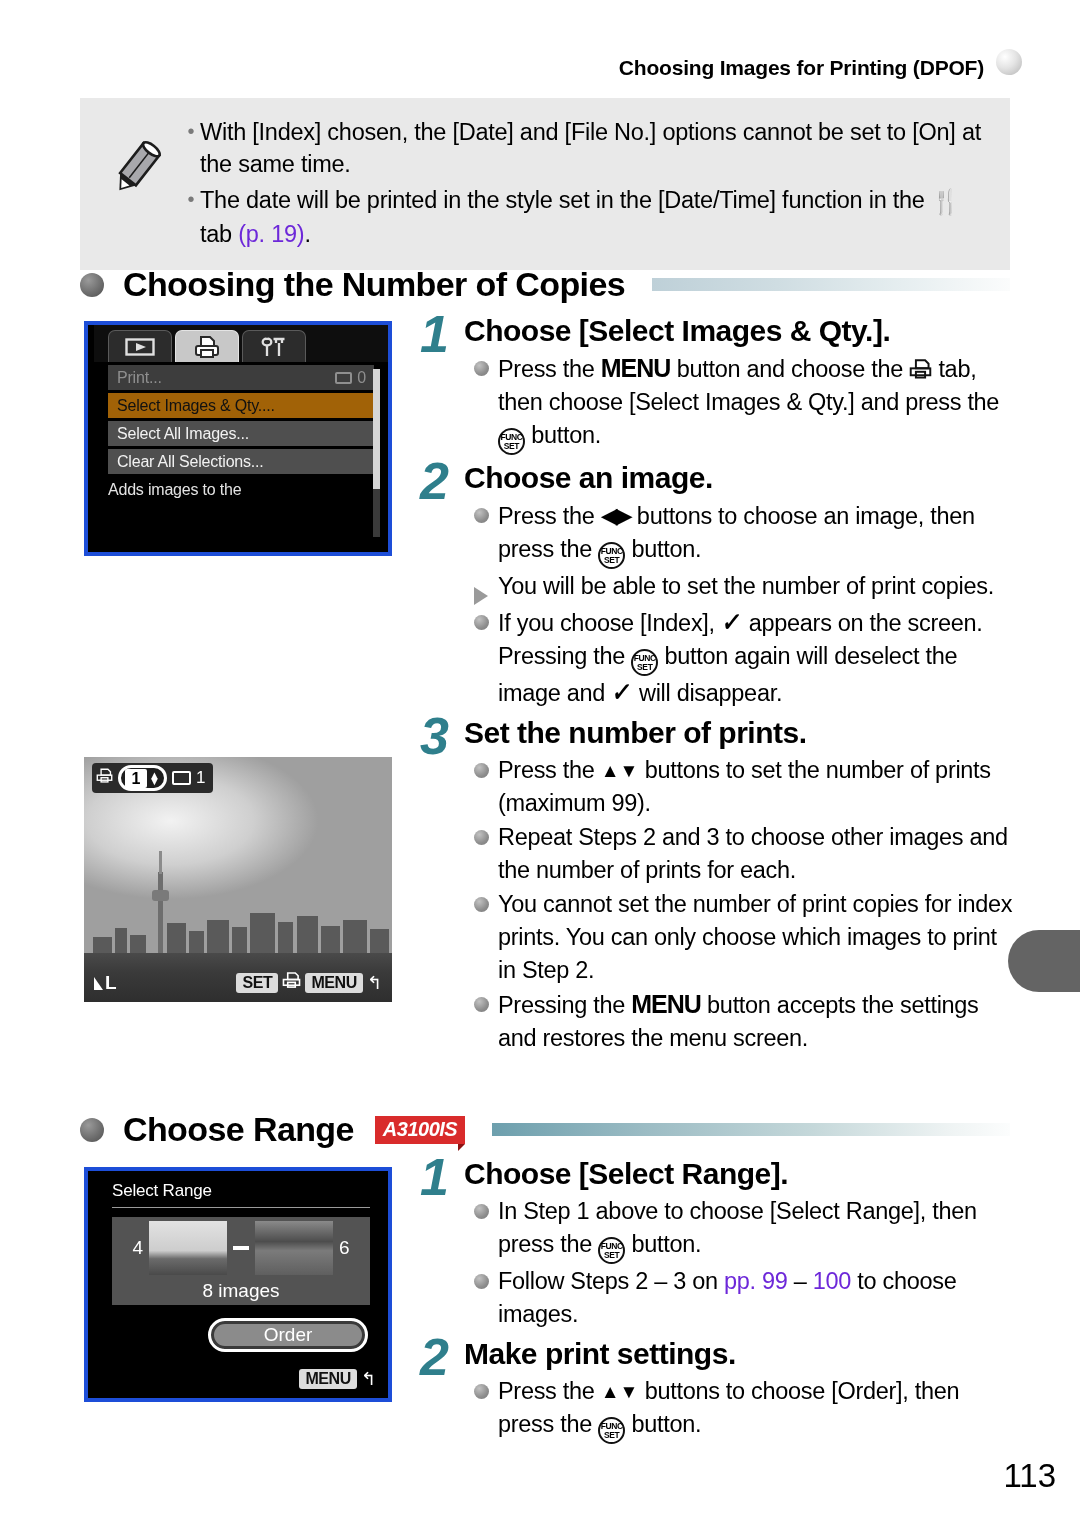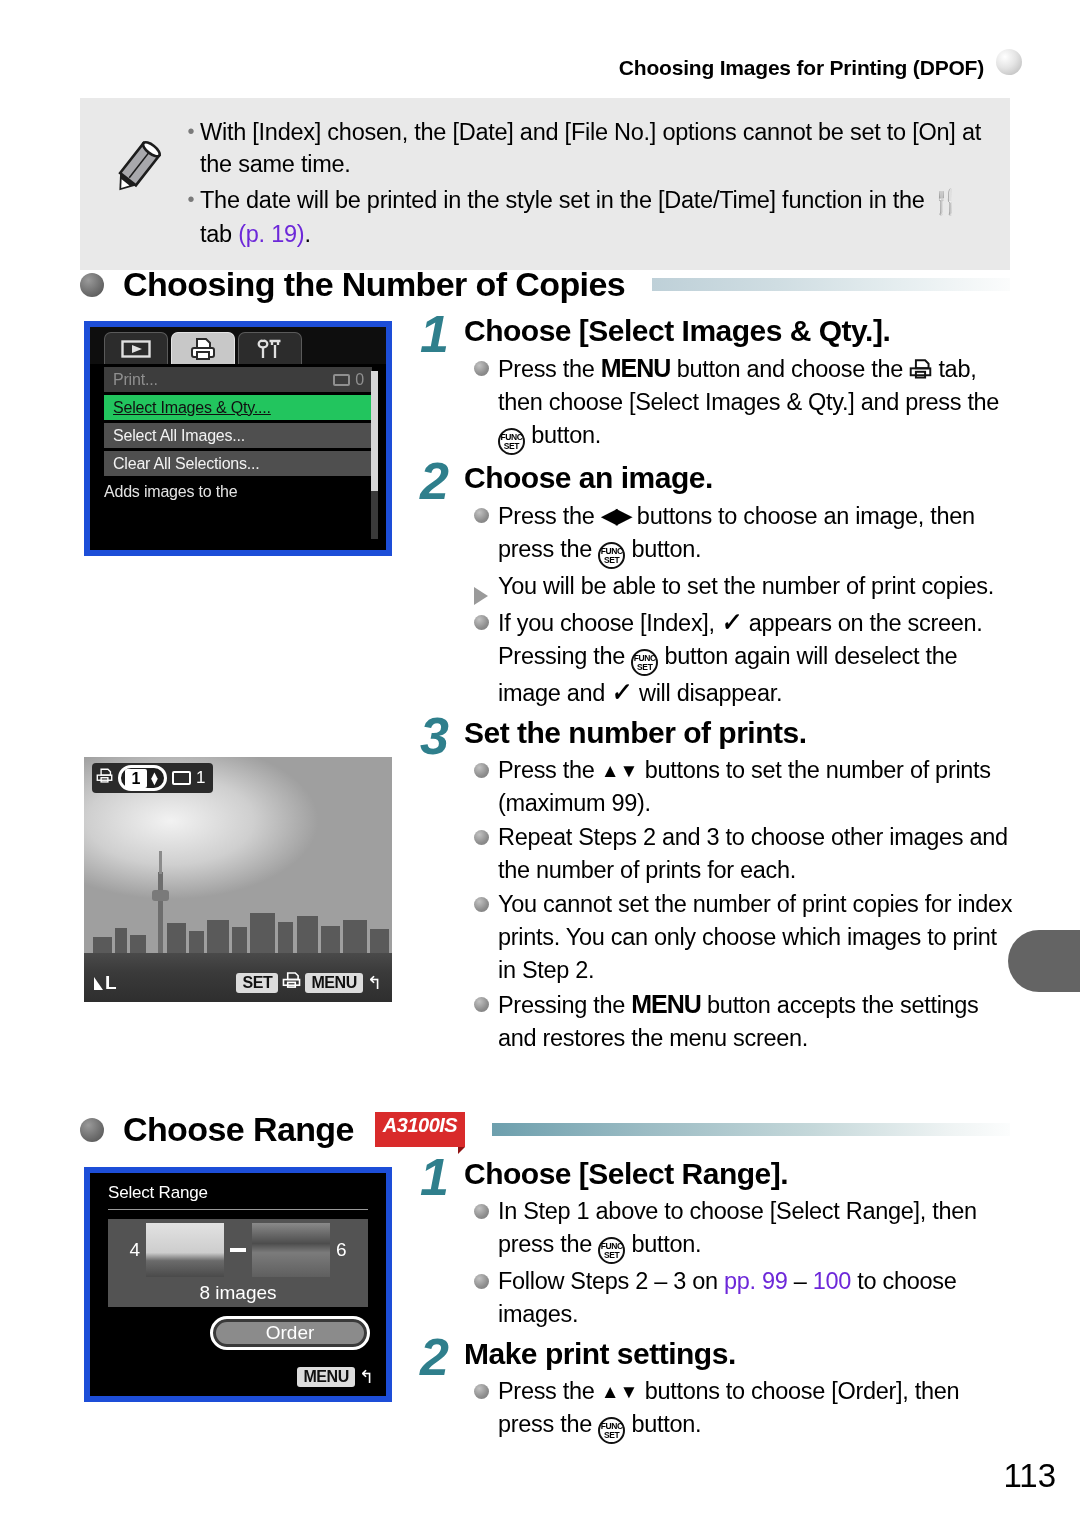--- a/index.html
+++ b/index.html
@@ -55,51 +55,51 @@
     flex:none;
   }
   .sec-title {
     font-size:34px; font-weight:bold; letter-spacing:-.6px; white-space:nowrap;
   }
   .sec-rule { height:13px; flex:1; margin-left:8px; }
   .rule-light { background:linear-gradient(to right,#bed0d8 0%, #cfdde2 35%, #e6eef0 70%, #fbfcfc 100%); }
   .rule-teal  { background:linear-gradient(to right,#6d9fad 0%, #9cbcc4 30%, #c5d8da 62%, #eef3f3 88%, #fcfdfd 100%); }
   .model-badge {
     background:#d92b2b; color:#fff; font-weight:bold; font-size:20px;
-    padding:2px 8px 10px; letter-spacing:-.5px; font-style:italic;
+    padding:2px 8px 3px; letter-spacing:-.5px; font-style:italic;
     position:relative; margin-left:2px;
   }
   .model-badge::after{
     content:""; position:absolute; right:-0px; bottom:-7px;
     border-left:7px solid #8e1212; border-bottom:7px solid transparent;
   }
 
   
   .lcd {
     position:absolute; left:84px; width:308px;
-    background:#000; border:6px solid #1d4ed8;
+    background:#000; border:4px solid #1d4ed8;padding-left:6px;
   }
   .lcd-menu { top:321px; height:235px; }
 
   .menu-tabs { display:flex; height:37px; padding:5px 14px 0 14px; gap:3px; background:#0e0e0e; }
   .mtab {
     width:64px; height:32px; background:#2c2c2c;
     border:1px solid #5a5a5a; border-bottom:none;
     border-radius:7px 7px 0 0;
     display:flex; align-items:center; justify-content:center;
   }
   .mtab.active { background:#c8c8c8; border-color:#e4e4e4; }
   .menu-list { padding:0 14px; }
   .mrow {
     height:25px; margin-top:3px; background:#4f4f4f;
     display:flex; align-items:center; justify-content:space-between;
     padding:0 8px 0 9px; color:#f2f2f2; font-size:16px; letter-spacing:-.2px;
   }
   .mrow.dim { color:#8f8f8f; background:#3d3d3d; }
-  .mrow.sel { background:#22c55e; color:#111;text-decoration:underline; }
+  .mrow.sel { background:#a16207; color:#111; }
   .mrow-right { display:flex; align-items:center; gap:5px; font-size:16px; }
   .mini-card { width:17px; height:12px; border:2px solid currentColor; border-radius:2px; display:inline-block; }
   .menu-hint { color:#e3e3e3; font-size:16px; padding:7px 0 0 14px; letter-spacing:-.2px; }
   .scrollbar {
     position:absolute; right:8px; top:44px; width:7px; height:168px; background:#3a3a3a;
   }
   .scrollbar i { position:absolute; left:0; top:0; width:7px; height:120px; background:#d6d6d6; display:block; }
 
   
   .lcd-photo { top:757px; height:245px; border:none; padding:0; }

